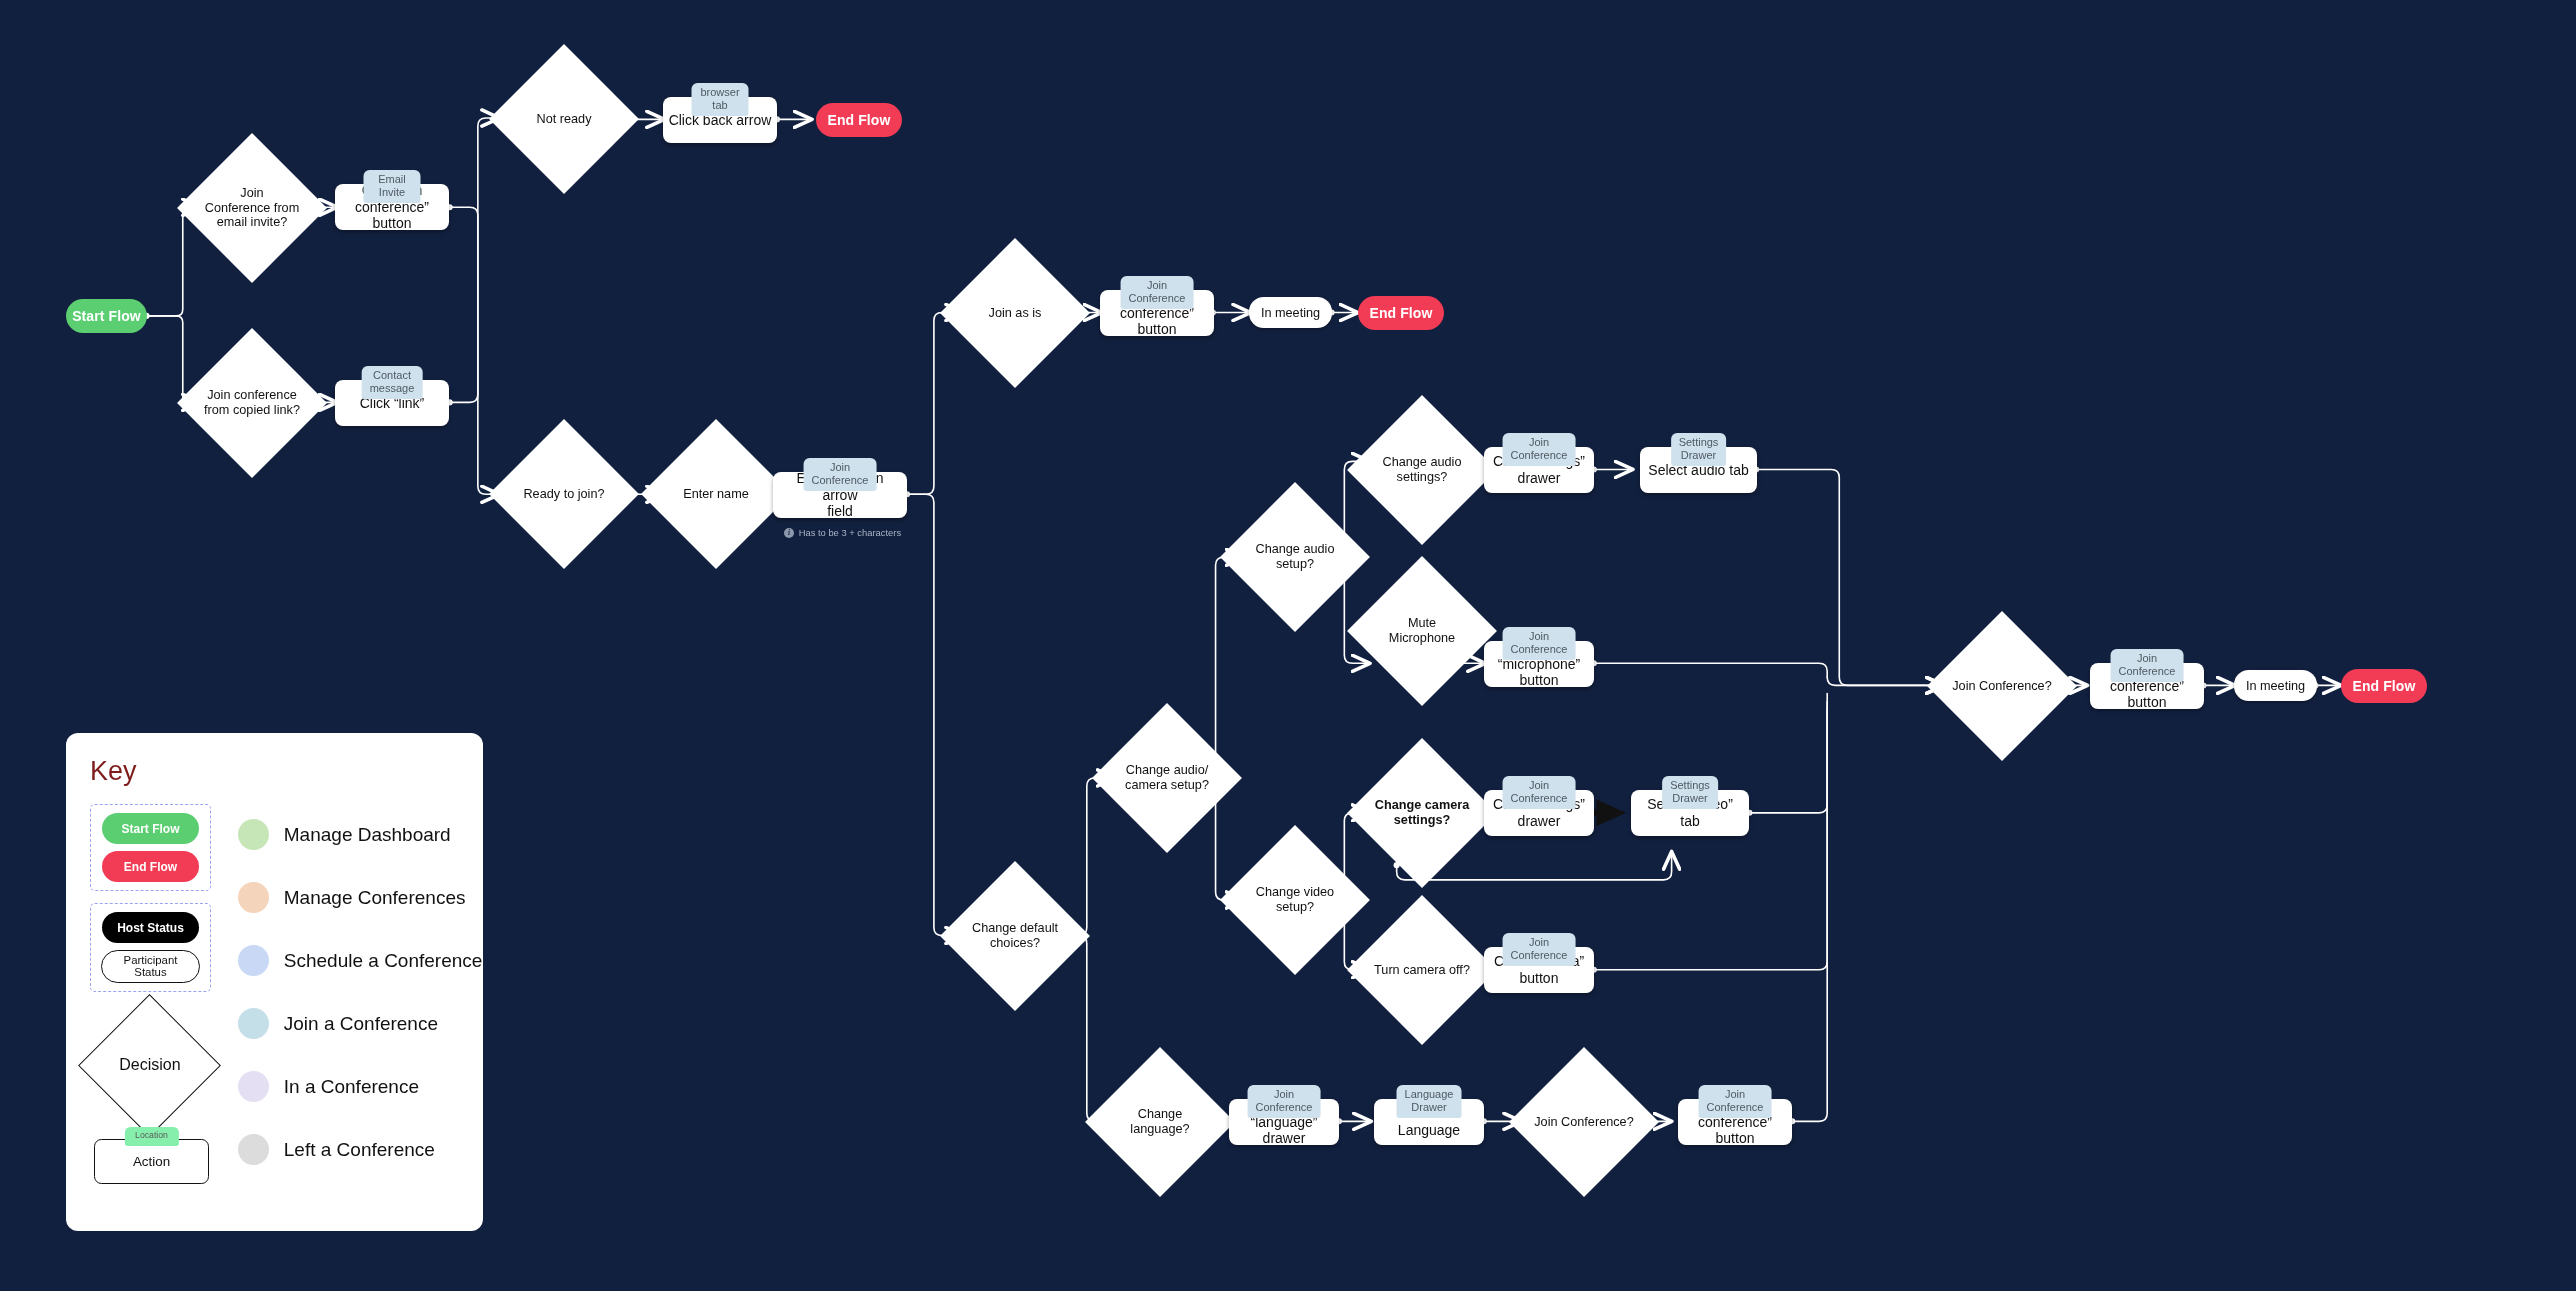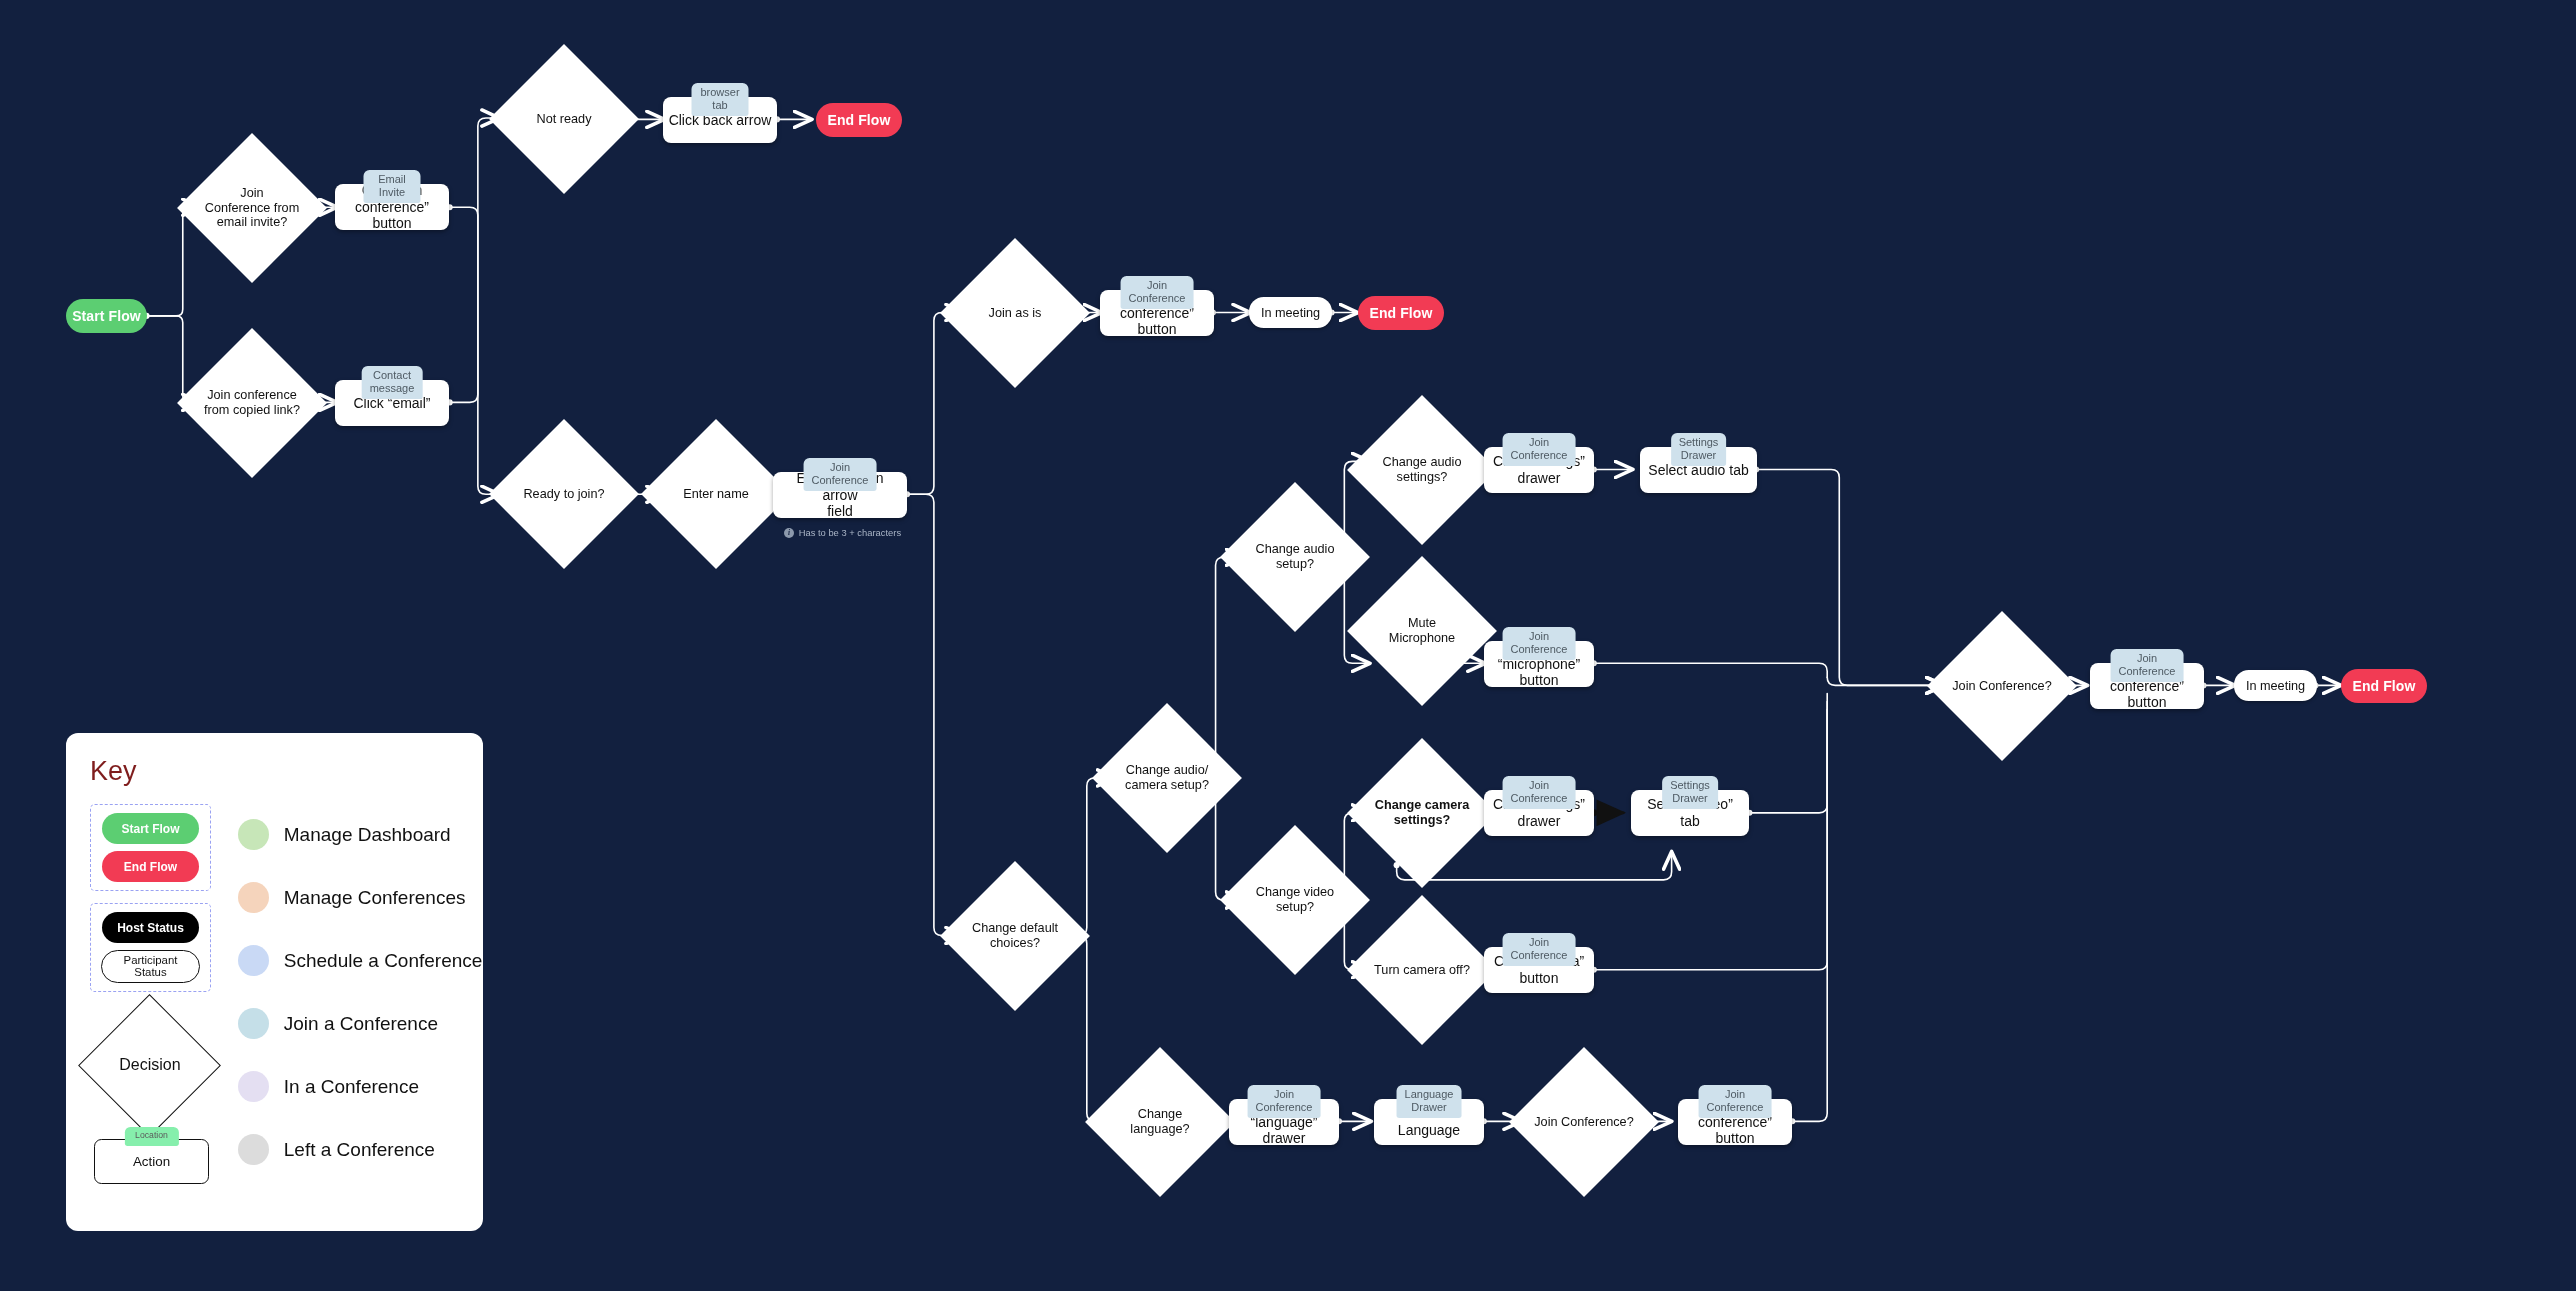--- a/index.html
+++ b/index.html
@@ -280,21 +280,21 @@
 
   <div class="node diamond" style="left:199px;top:350px;width:106px;height:106px;">
     <div class="dshape"></div>
     <div class="dtext">Join conference
 from copied link?</div>
   </div>
 
   <div class="action-wrap" style="left:335px;top:380px;width:114px;height:46px;">
     <div class="badge">Contact
 message</div>
-    <div class="action" style="width:114px;height:46px;">Click “email”</div>
+    <div class="action" style="width:114px;height:46px;">Click “link”</div>
   </div>
 
   <div class="node diamond" style="left:511px;top:66px;width:106px;height:106px;">
     <div class="dshape"></div>
     <div class="dtext">Not ready</div>
   </div>
 
   <div class="action-wrap" style="left:663px;top:97px;width:114px;height:46px;">
     <div class="badge">browser tab</div>
     <div class="action" style="width:114px;height:46px;">Click back arrow</div>

